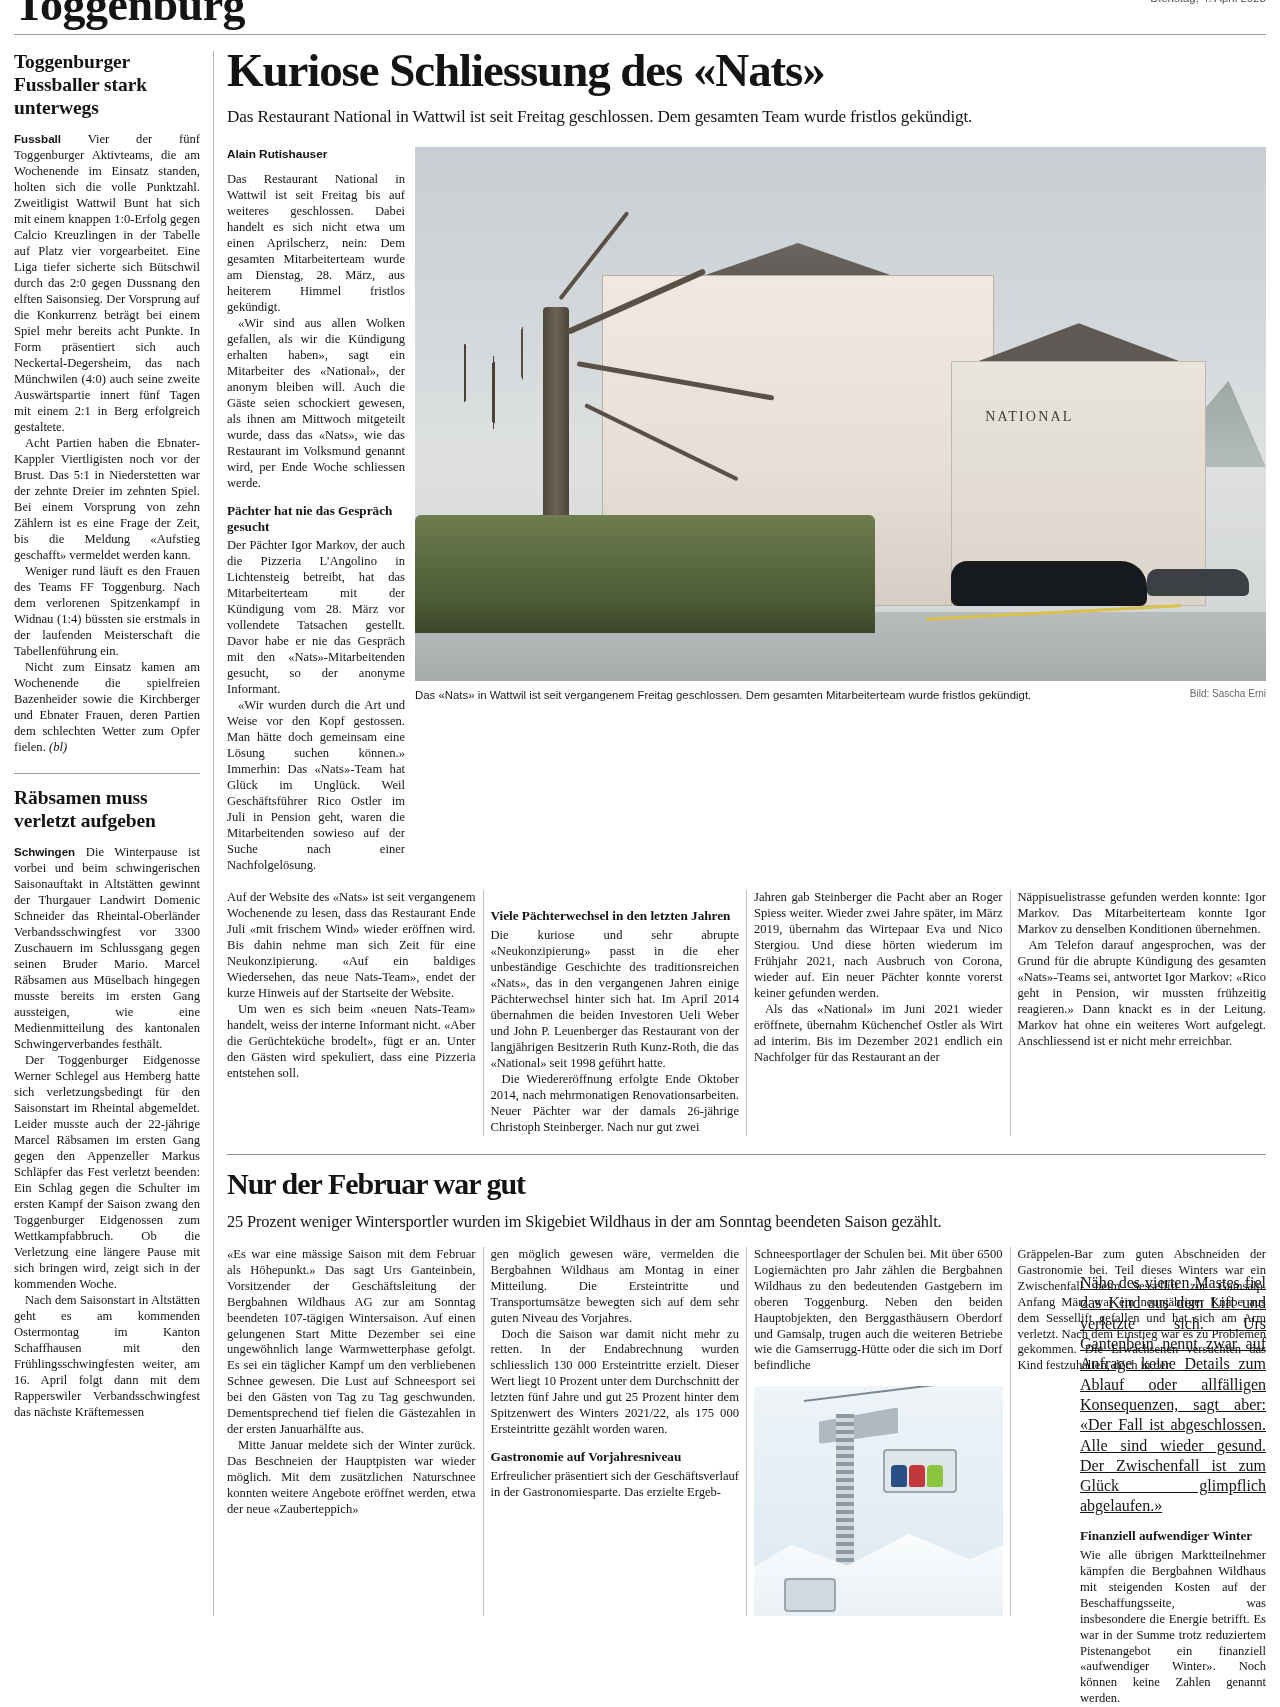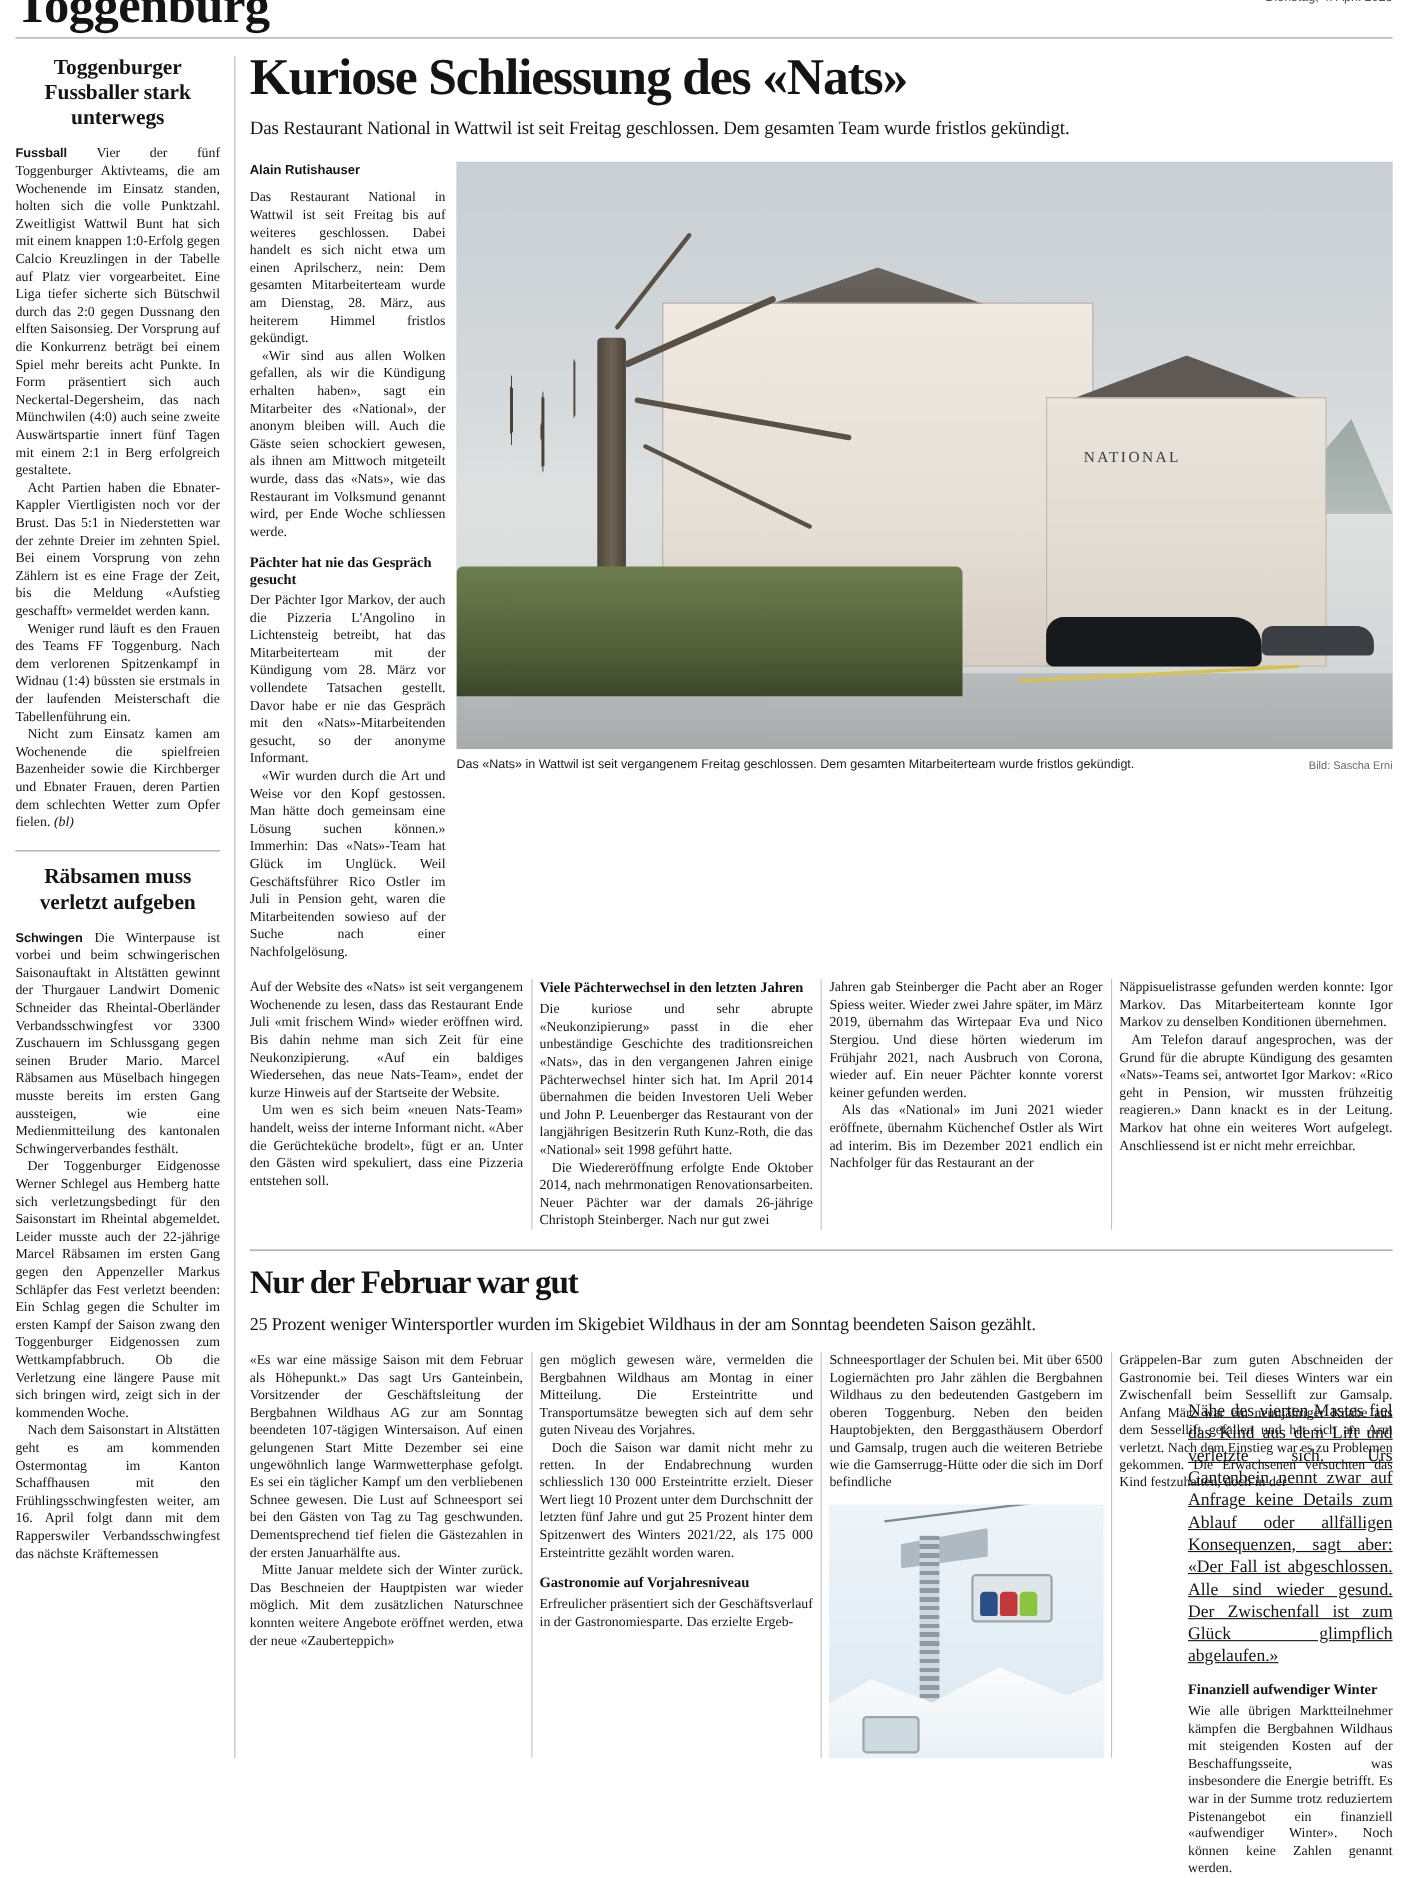--- a/index.html
+++ b/index.html
@@ -50,21 +50,20 @@
   }
   .vrule { background: #b5b5b5; width: 1px; }
 
   
   .rail-head {
     font-size: 19.5px;
     font-weight: bold;
     line-height: 1.17;
     letter-spacing: -0.1px;
     margin: 0 0 13px 0;
-    text-align: center;
   }
   .rail p, .col p {
     margin: 0;
     font-size: 12.6px;
     line-height: 1.27;
     text-align: justify;
     text-justify: inter-word;
     hyphens: auto;
     -webkit-hyphens: auto;
   }
@@ -115,21 +114,21 @@
   .photo {
     position: relative;
     width: 100%;
     height: 534px;
     overflow: hidden;
     background: #c9cfd3;
   }
   .caption-row {
     display: flex;
     justify-content: space-between;
-    align-items: flex-end;
+    align-items: flex-start;
     gap: 10px;
     margin-top: 7px;
   }
   .caption {
     font-family: "Liberation Sans", sans-serif;
     font-size: 11.4px;
     line-height: 1.25;
     color: #1a1a1a;
   }
   .credit {
@@ -359,21 +358,21 @@
         </div>
       </div>
 
       <div class="cols4">
         <div class="col">
           <p>Auf der Website des «Nats» ist seit vergangenem Wochenende zu lesen, dass das Restaurant Ende Juli «mit frischem Wind» wieder eröffnen wird. Bis dahin nehme man sich Zeit für eine Neukonzipierung. «Auf ein baldiges Wiedersehen, das neue Nats-Team», endet der kurze Hinweis auf der Startseite der Website.</p>
           <p>Um wen es sich beim «neuen Nats-Team» handelt, weiss der interne Informant nicht. «Aber die Gerüchteküche brodelt», fügt er an. Unter den Gästen wird spekuliert, dass eine Pizzeria entstehen soll.</p>
         </div>
         <div class="col">
           <div class="colrule"></div>
-          <h3 class="subhead-inline" style="margin-top:0">Viele Pächterwechsel in den letzten Jahren</h3>
+          <h3 class="subhead-inline" style="margin-top:18px">Viele Pächterwechsel in den letzten Jahren</h3>
           <p>Die kuriose und sehr abrupte «Neukonzipierung» passt in die eher unbeständige Geschichte des traditionsreichen «Nats», das in den vergangenen Jahren einige Pächterwechsel hinter sich hat. Im April 2014 übernahmen die beiden Investoren Ueli Weber und John P. Leuenberger das Restaurant von der langjährigen Besitzerin Ruth Kunz-Roth, die das «National» seit 1998 geführt hatte.</p>
           <p>Die Wiedereröffnung erfolgte Ende Oktober 2014, nach mehrmonatigen Renovationsarbeiten. Neuer Pächter war der damals 26-jährige Christoph Steinberger. Nach nur gut zwei</p>
         </div>
         <div class="col">
           <div class="colrule"></div>
           <p>Jahren gab Steinberger die Pacht aber an Roger Spiess weiter. Wieder zwei Jahre später, im März 2019, übernahm das Wirtepaar Eva und Nico Stergiou. Und diese hörten wiederum im Frühjahr 2021, nach Ausbruch von Corona, wieder auf. Ein neuer Pächter konnte vorerst keiner gefunden werden.</p>
           <p>Als das «National» im Juni 2021 wieder eröffnete, übernahm Küchenchef Ostler als Wirt ad interim. Bis im Dezember 2021 endlich ein Nachfolger für das Restaurant an der</p>
         </div>
         <div class="col">
           <div class="colrule"></div>

